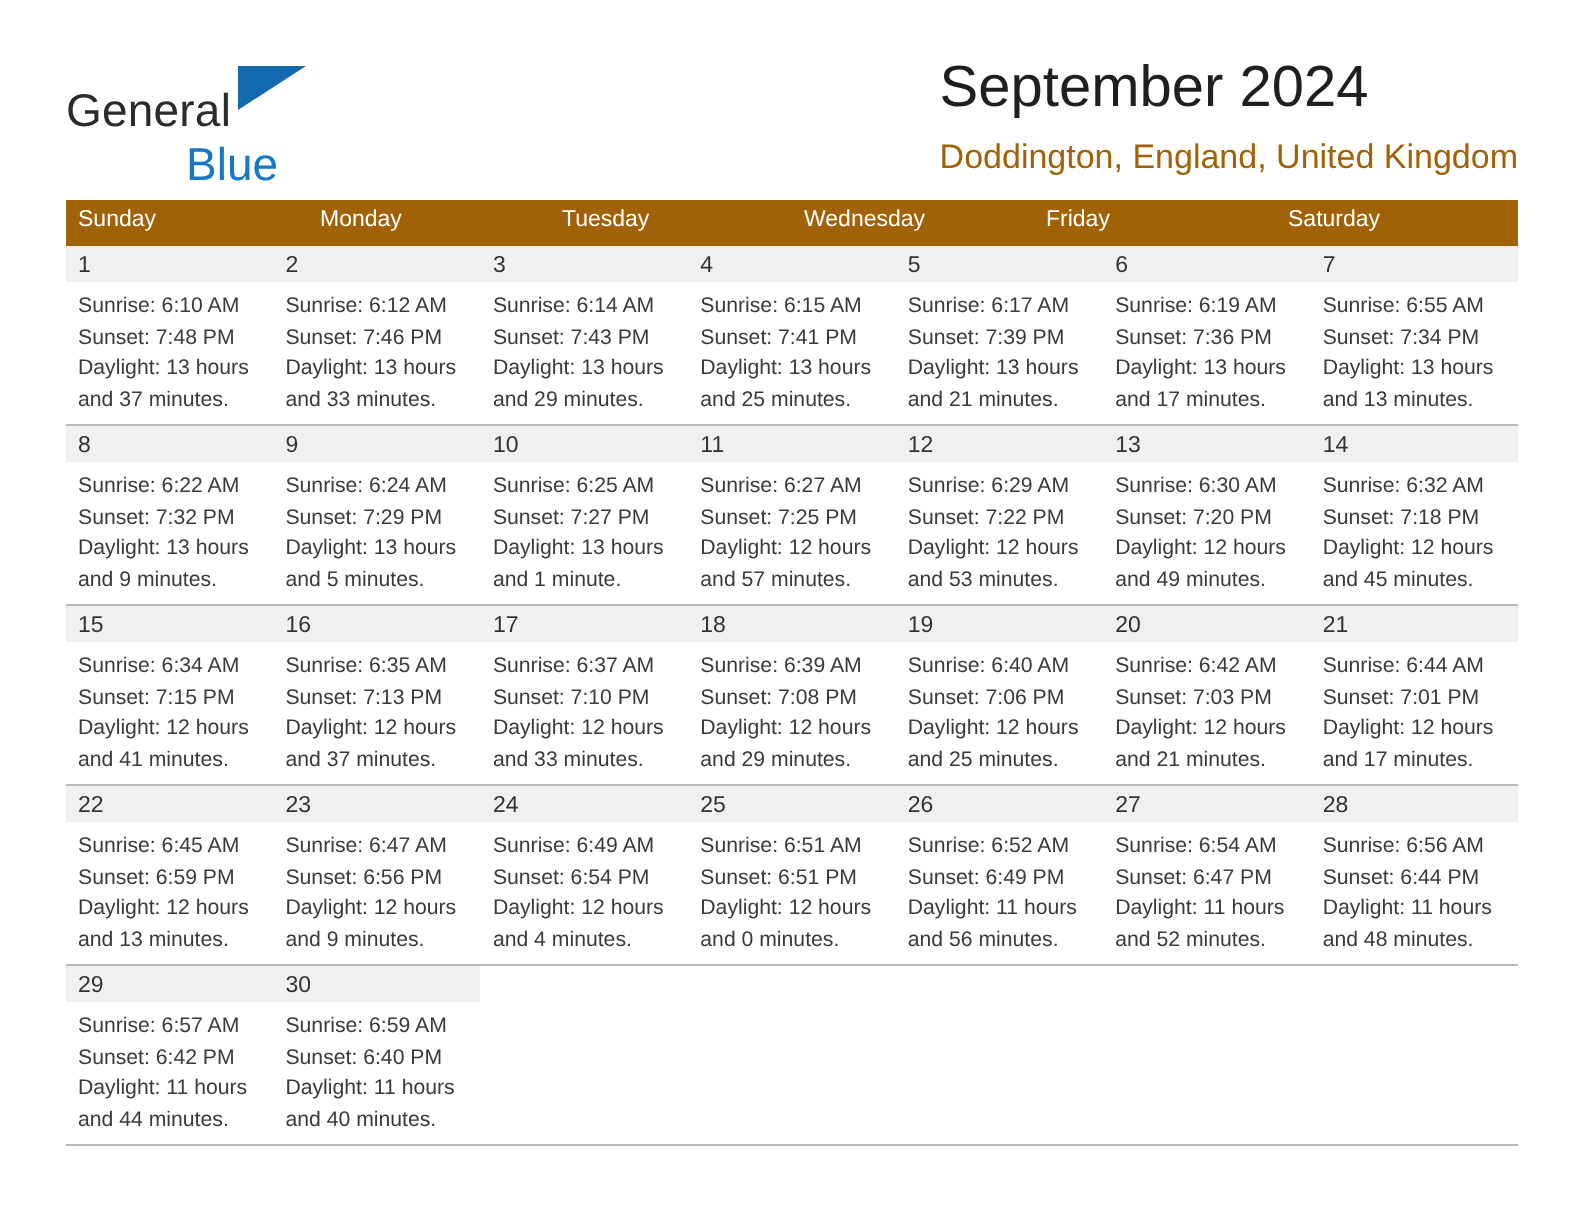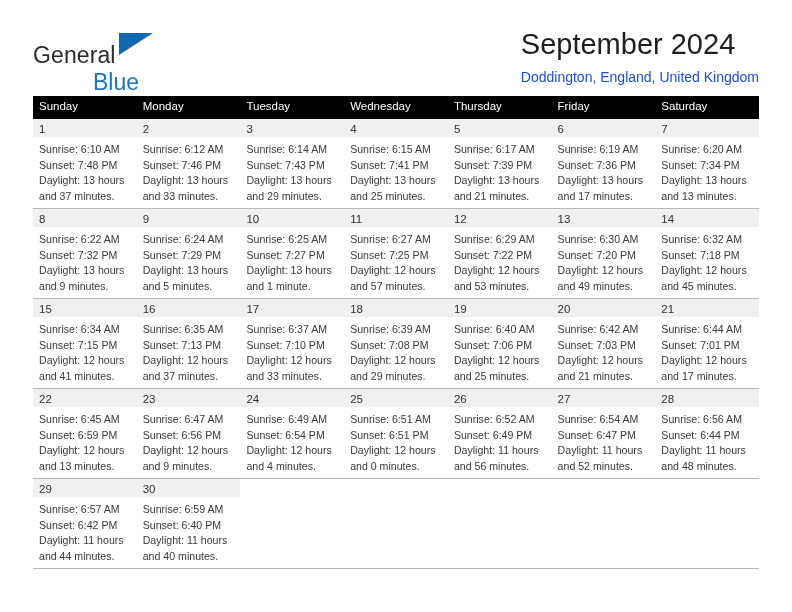--- a/index.html
+++ b/index.html
@@ -66,35 +66,35 @@
     padding-top: 2px;
   }
   .month-title {
     font-size: 29px;
     font-weight: 400;
     color: #1f1f1f;
     line-height: 1.15;
     white-space: nowrap;
   }
   .location-subtitle {
-    font-size: 14px;
+    font-size: 17px;
     font-weight: 400;
-    color: #1d4ed8;
+    color: #a16207;
     margin-top: 8px;
     white-space: nowrap;
   }
 
   
   .calendar {
     margin: 11px 33px 0 33px;
     width: 726px;
   }
   .weekday-header {
     display: flex;
-    background: #000000;
+    background: #a16207;
   }
   .weekday-cell {
     flex: 1 1 0;
     box-sizing: border-box;
     color: #ffffff;
     font-size: 11.5px;
     padding: 4px 0 5px 6px;
     line-height: 1.2;
   }
 
@@ -148,21 +148,20 @@
     <div class="location-subtitle">Doddington, England, United Kingdom</div>
   </div>
 </div>
 
 <div class="calendar">
   <div class="weekday-header">
     <div class="weekday-cell">Sunday</div>
     <div class="weekday-cell">Monday</div>
     <div class="weekday-cell">Tuesday</div>
     <div class="weekday-cell">Wednesday</div>
-    <div class="weekday-cell">Thursday</div>
     <div class="weekday-cell">Friday</div>
     <div class="weekday-cell">Saturday</div>
   </div>
 
   <div id="weeks-container">
       <div class="week-row">
         <div class="day-cell">
           <div class="day-number">1</div>
           <div class="day-body">
             <div>Sunrise: 6:10 AM</div>
@@ -212,21 +211,21 @@
           <div class="day-body">
             <div>Sunrise: 6:19 AM</div>
             <div>Sunset: 7:36 PM</div>
             <div>Daylight: 13 hours</div>
             <div>and 17 minutes.</div>
           </div>
         </div>
         <div class="day-cell">
           <div class="day-number">7</div>
           <div class="day-body">
-            <div>Sunrise: 6:20 AM</div>
+            <div>Sunrise: 6:55 AM</div>
             <div>Sunset: 7:34 PM</div>
             <div>Daylight: 13 hours</div>
             <div>and 13 minutes.</div>
           </div>
         </div>
       </div>
       <div class="week-row">
         <div class="day-cell">
           <div class="day-number">8</div>
           <div class="day-body">

